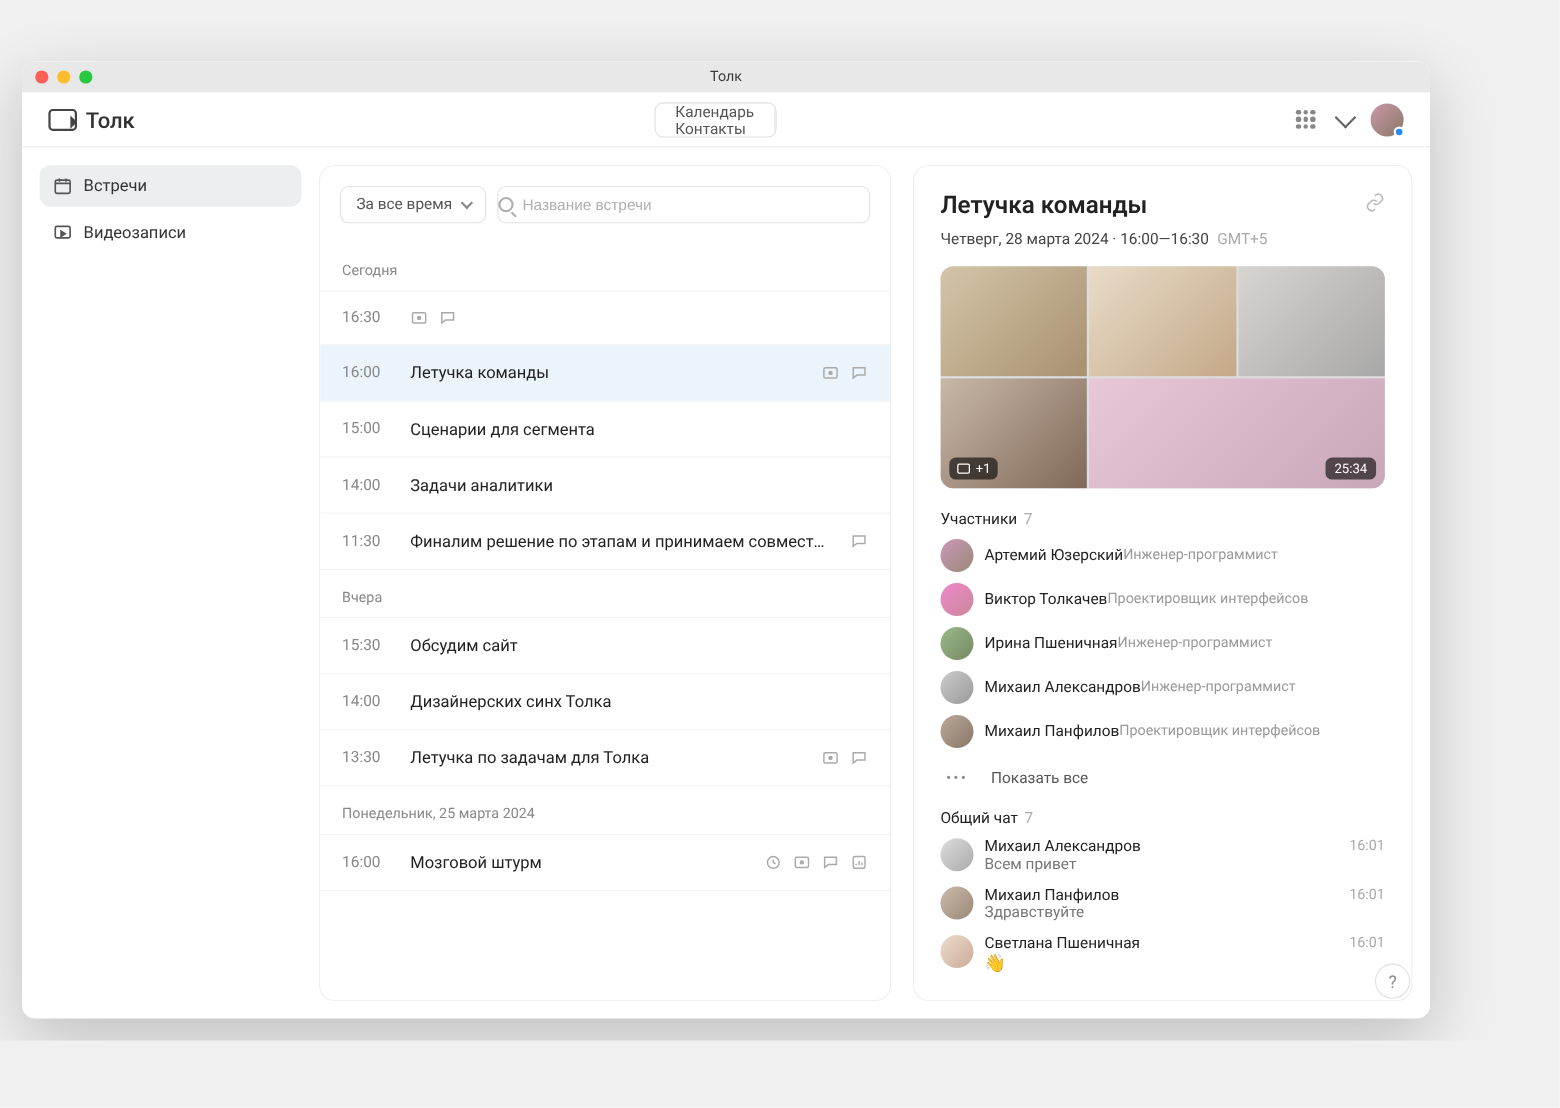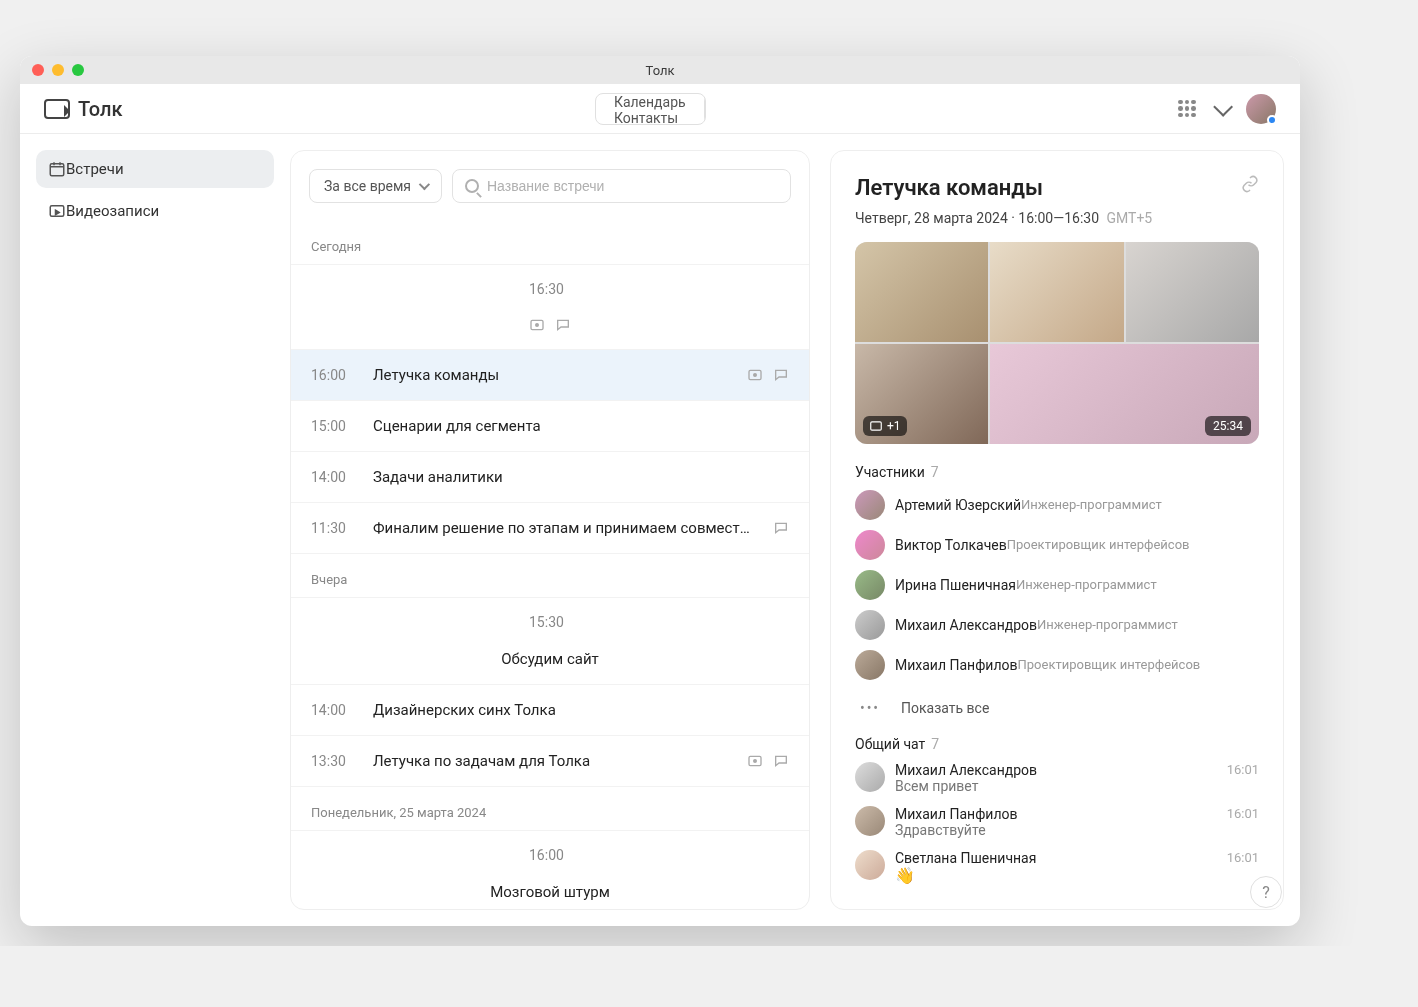--- a/index.html
+++ b/index.html
@@ -66,51 +66,51 @@
 .avatar { width: 30px; height: 30px; border-radius: 50%; background: linear-gradient(135deg,#c9a,#876); position: relative; }
 .avatar .dot { position: absolute; bottom: -1px; right: -1px; width: 10px; height: 10px; background: #2b87f3; border: 2px solid #fff; border-radius: 50%; }
 
 .body {
   flex: 1; display: flex; overflow: hidden;
 }
 .sidebar {
   width: 270px; padding: 16px; display: flex; flex-direction: column; gap: 4px;
 }
 .nav-item {
-  display: flex; align-items: center; padding: 10px 12px; border-radius: 10px; font-size: 15px; color: #333;
+  display: flex; align-items: center; gap: 10px; padding: 10px 12px; border-radius: 10px; font-size: 15px; color: #333;
 }
 .nav-item.active { background: #eceef0; }
 .nav-icon { width: 18px; height: 18px; }
 
 .main {
   flex: 1; display: flex; gap: 0; padding: 16px 16px 16px 0; overflow: hidden;
 }
 .list-panel {
   width: 520px; background: #fff; border: 1px solid #eee; border-radius: 14px; margin-right: 20px; display: flex; flex-direction: column; overflow: hidden;
 }
 .list-header { display: flex; gap: 10px; padding: 18px; }
 .filter-btn {
   display: flex; align-items: center; gap: 8px; border: 1px solid #e2e2e2; border-radius: 8px; padding: 8px 14px; font-size: 14px; color: #555;
 }
 .filter-btn .chev-sm { width: 8px; height: 8px; border-right: 2px solid #888; border-bottom: 2px solid #888; transform: rotate(45deg) translateY(-2px); }
 .search-box {
-  flex: 1; display: flex; align-items: center; gap: 8px; border: 1px solid #e2e2e2; border-radius: 8px; padding: 8px 12px;
+  flex: 1; display: flex; align-items: center; gap: 8px; border: 1px solid #e2e2e2; border-radius: 8px; padding: 8px 0;
 }
 .search-box input { border: none; outline: none; flex: 1; font-size: 14px; color: #333; }
 .search-box input::placeholder { color: #b0b0b0; }
 .mag { width: 14px; height: 14px; border: 2px solid #b0b0b0; border-radius: 50%; position: relative; }
 .mag::after { content:""; position: absolute; right:-5px; bottom:-5px; width:6px; height:2px; background:#b0b0b0; transform: rotate(45deg); }
 
 .list-scroll { flex: 1; overflow-y: auto; }
 .group-label { font-size: 13px; color: #888; padding: 18px 20px 10px; }
 .meeting-row {
   display: flex; align-items: center; padding: 16px 20px; border-bottom: 1px solid #f2f2f2;
   gap: 20px;
 }
-.meeting-row.first { border-top: 1px solid #f2f2f2; flex-direction: column; }
+.meeting-row.first { border-top: 1px solid #f2f2f2; }
 .meeting-row.selected { background: #ebf3fb; }
 .meeting-time { width: 42px; font-size: 14px; color: #888; }
 .meeting-title { flex: 1; font-size: 15px; color: #222; white-space: nowrap; overflow: hidden; text-overflow: ellipsis; }
 .meeting-icons { display: flex; gap: 10px; color: #aaa; }
 .mini-icon { width: 16px; height: 16px; }
 
 .detail-panel {
   flex: 1; background: #fff; border: 1px solid #eee; border-radius: 14px; padding: 24px; display: flex; flex-direction: column; overflow-y: auto;
 }
 .detail-header { display: flex; align-items: flex-start; justify-content: space-between; }

